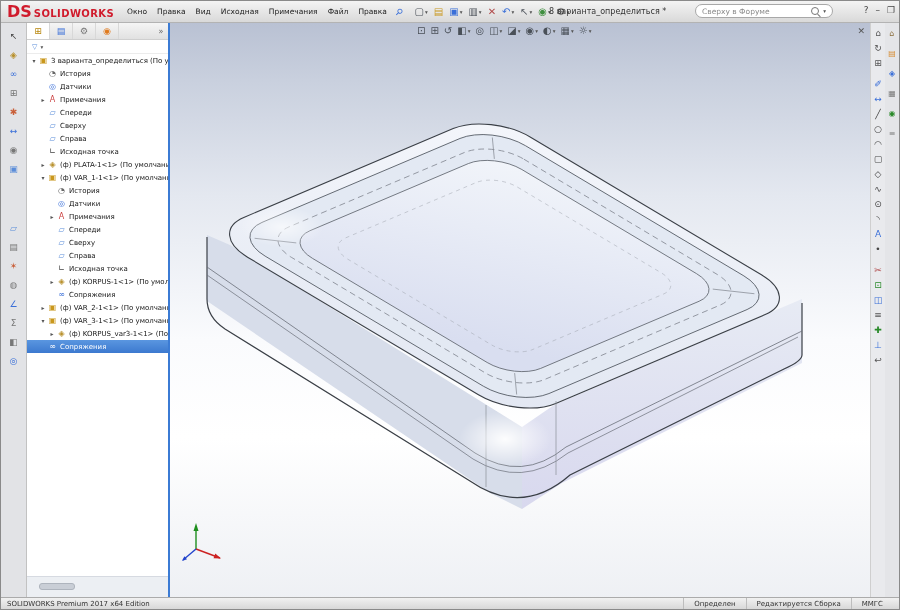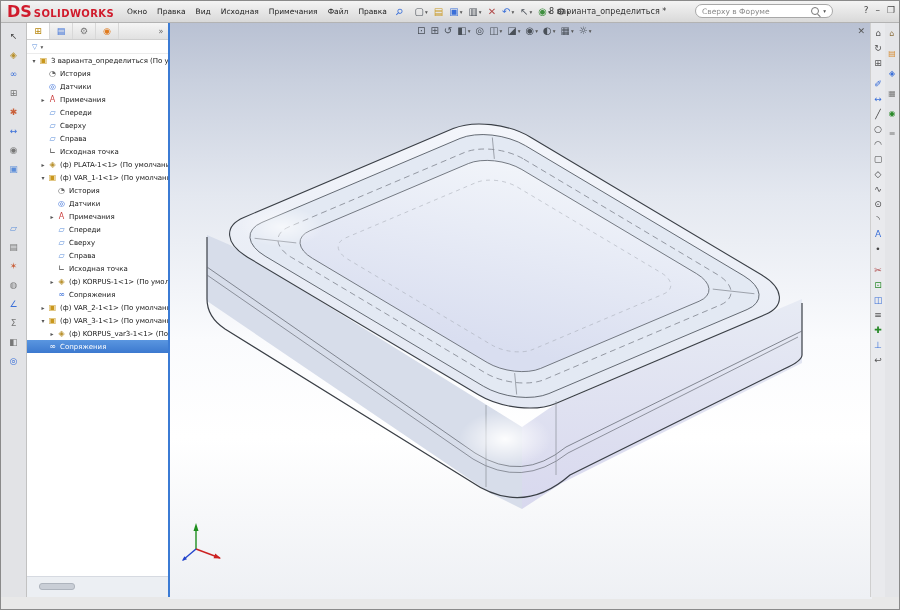--- a/index.html
+++ b/index.html
@@ -513,14 +513,22 @@
         <span class="g" style="color: rgb(119, 119, 119);">▦</span>
       </span>
       <span class="strip-btn">
         <span class="g" style="color: rgb(42, 138, 42);">◉</span>
       </span>
       <span class="strip-btn">
         <span class="g" style="color: rgb(119, 119, 119);">≡</span>
       </span>
     </div>
 
+  <div class="statusbar">
+    <span>SOLIDWORKS Premium 2017 x64 Edition</span>
+    <span class="sb-right">
+      <span class="sb-item">Определен</span>
+      <span class="sb-item">Редактируется Сборка</span>
+      <span class="sb-item">ММГС</span>
+    </span>
+  </div>
 
 </div>
 
 </body></html>

